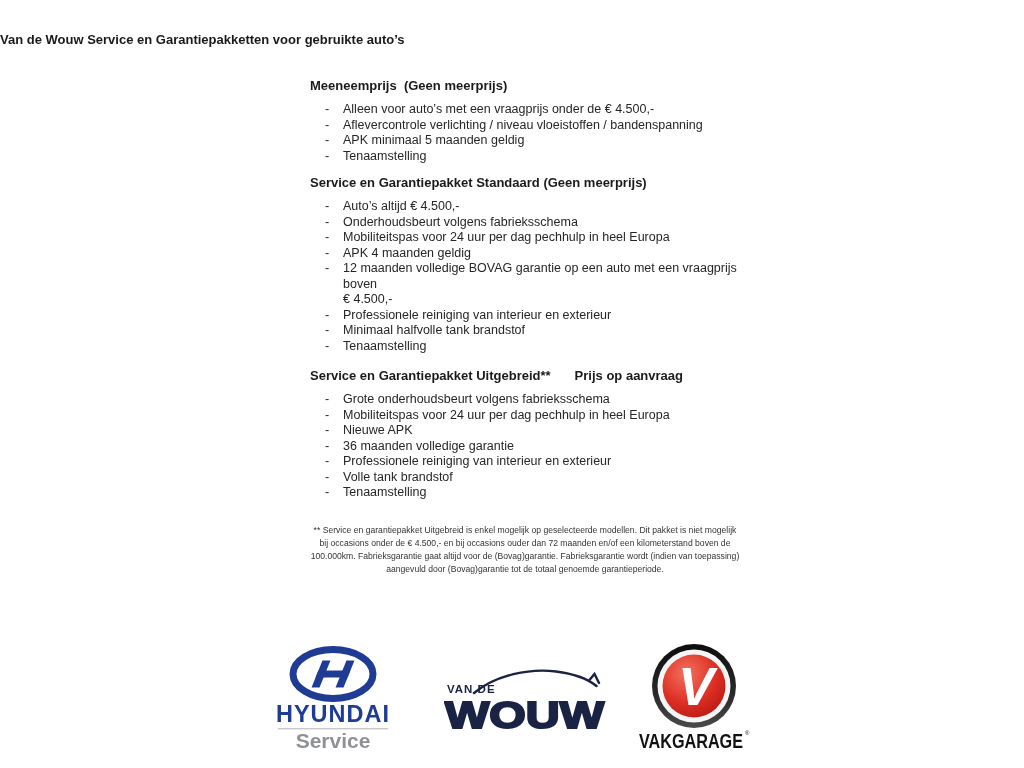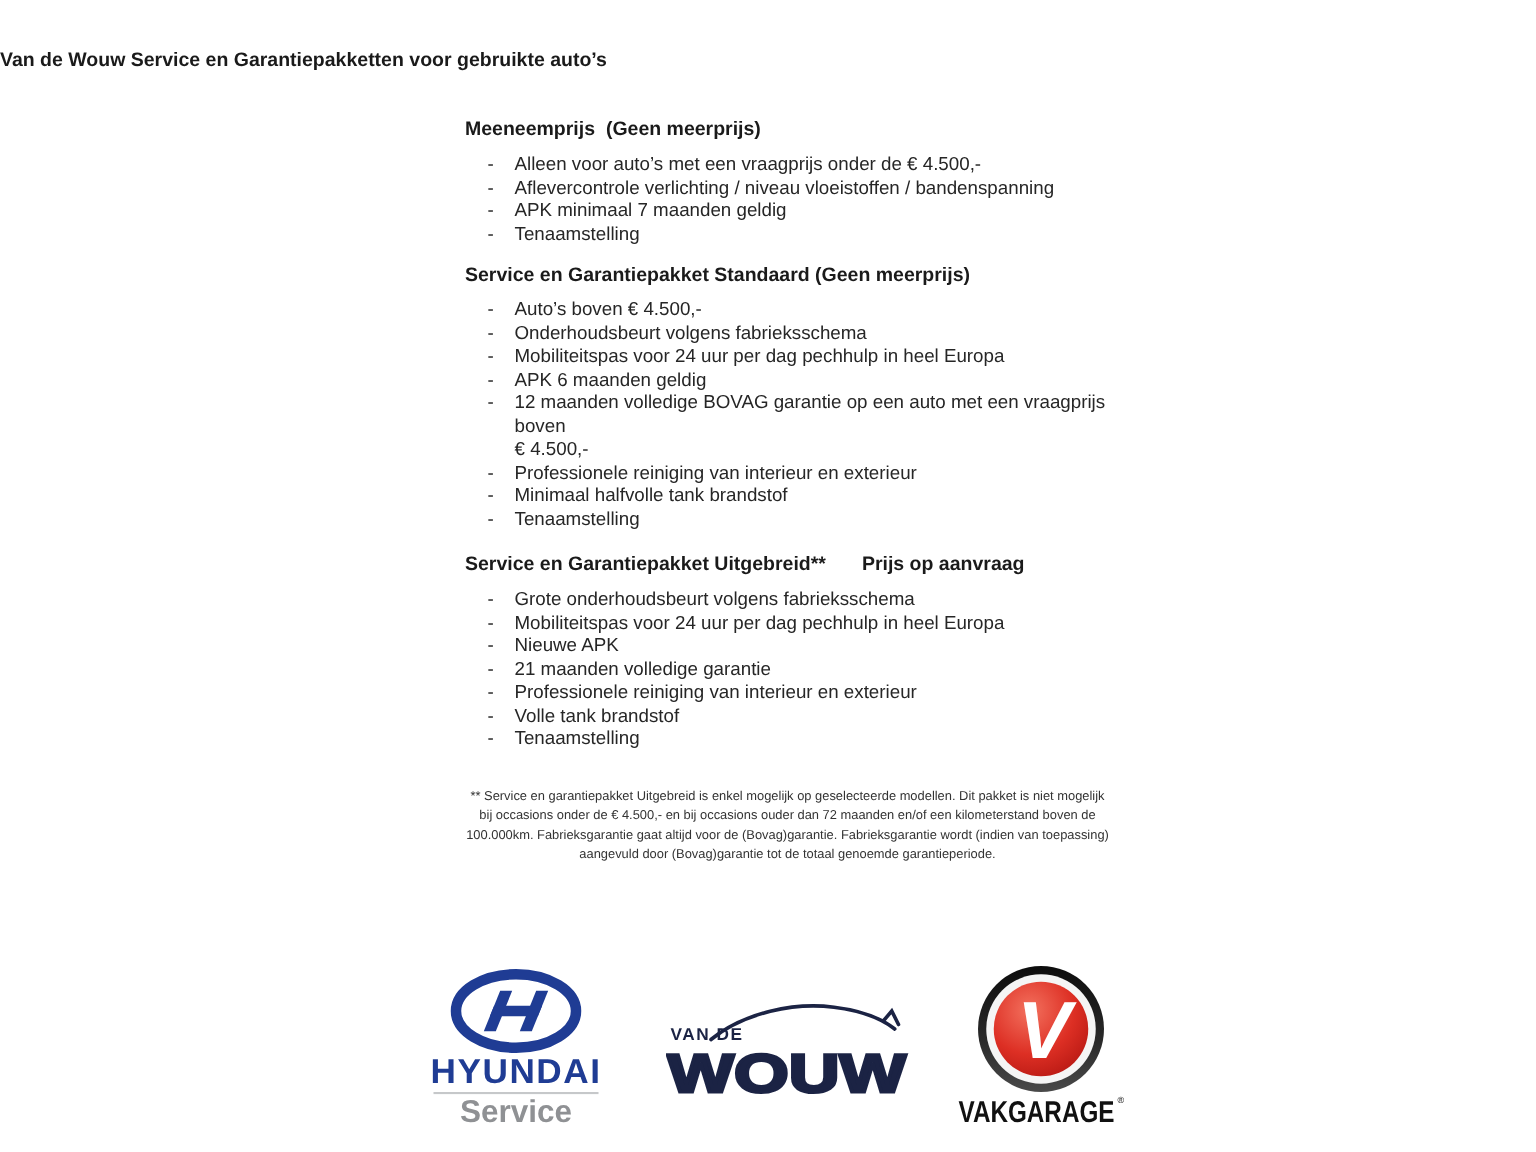--- a/index.html
+++ b/index.html
@@ -35,21 +35,21 @@
   .intro-paragraph {
     margin-top:20px; font-size:12.5px; line-height:20px; white-space:pre-line;
   }
   .mt-h3 { margin-top:14px; }
   .footnote {
     margin-top:23px; font-size:8.6px; line-height:13.2px; color:#333;
     white-space:pre-line;
     text-align:center;
   }
   .logo { position:absolute; }
-  #hyundai-logo  { left:283px; top:646px; width:122px; height:106px; }
+  #hyundai-logo  { left:272px; top:646px; width:122px; height:106px; }
   #wouw-logo     { left:444px; top:666px; width:162px; height:66px;text-decoration:underline;  }
   #vakgarage-logo{ left:637px; top:641px; width:114px; height:114px; }
   svg { display:block; width:100%; height:100%; }
 </style>
 </head>
 <body>
 
 <div id="doc-title">Van de Wouw Service en Garantiepakketten voor gebruikte auto’s</div>
 
 <div id="content">
@@ -59,45 +59,45 @@
     <div class="li">
         <span class="dash">-</span>
         <span class="li-text">Alleen voor auto’s met een vraagprijs onder de € 4.500,-</span>
       </div>
     <div class="li">
         <span class="dash">-</span>
         <span class="li-text">Aflevercontrole verlichting / niveau vloeistoffen / bandenspanning</span>
       </div>
     <div class="li">
         <span class="dash">-</span>
-        <span class="li-text">APK minimaal 7 maanden geldig</span>
+        <span class="li-text">APK minimaal 5 maanden geldig</span>
       </div>
     <div class="li">
         <span class="dash">-</span>
         <span class="li-text">Tenaamstelling</span>
       </div>
   </div>
 
   <div class="section-heading mt-h2">Service en Garantiepakket Standaard (Geen meerprijs)</div>
   <div class="list">
     <div class="li">
         <span class="dash">-</span>
-        <span class="li-text">Auto’s boven € 4.500,-</span>
+        <span class="li-text">Auto’s altijd € 4.500,-</span>
       </div>
     <div class="li">
         <span class="dash">-</span>
         <span class="li-text">Onderhoudsbeurt volgens fabrieksschema</span>
       </div>
     <div class="li">
         <span class="dash">-</span>
         <span class="li-text">Mobiliteitspas voor 24 uur per dag pechhulp in heel Europa</span>
       </div>
     <div class="li">
         <span class="dash">-</span>
-        <span class="li-text">APK 6 maanden geldig</span>
+        <span class="li-text">APK 4 maanden geldig</span>
       </div>
     <div class="li">
         <span class="dash">-</span>
         <span class="li-text">12 maanden volledige BOVAG garantie op een auto met een vraagprijs boven
 € 4.500,-</span>
       </div>
     <div class="li">
         <span class="dash">-</span>
         <span class="li-text">Professionele reiniging van interieur en exterieur</span>
       </div>
@@ -121,21 +121,21 @@
     <div class="li">
         <span class="dash">-</span>
         <span class="li-text">Mobiliteitspas voor 24 uur per dag pechhulp in heel Europa</span>
       </div>
     <div class="li">
         <span class="dash">-</span>
         <span class="li-text">Nieuwe APK</span>
       </div>
     <div class="li">
         <span class="dash">-</span>
-        <span class="li-text">21 maanden volledige garantie</span>
+        <span class="li-text">36 maanden volledige garantie</span>
       </div>
     <div class="li">
         <span class="dash">-</span>
         <span class="li-text">Professionele reiniging van interieur en exterieur</span>
       </div>
     <div class="li">
         <span class="dash">-</span>
         <span class="li-text">Volle tank brandstof</span>
       </div>
     <div class="li">

